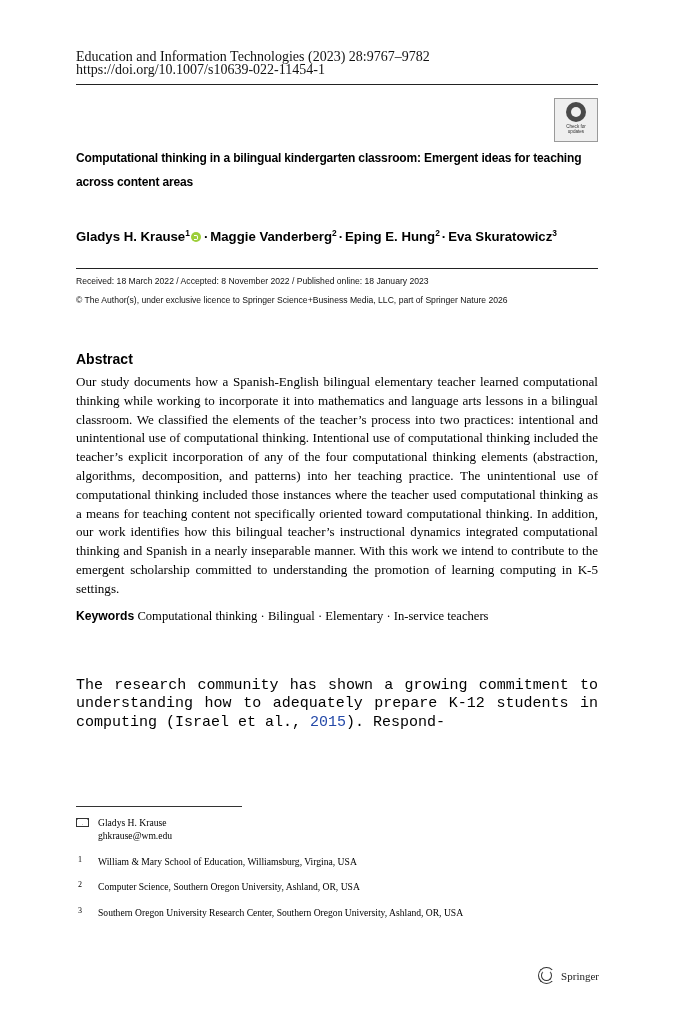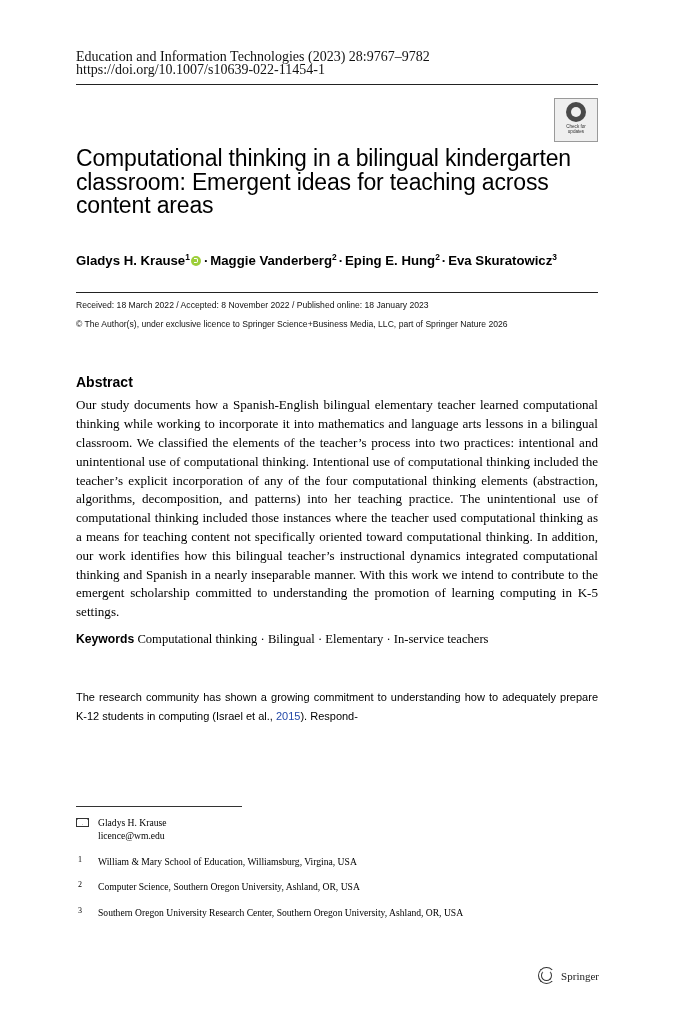--- a/index.html
+++ b/index.html
@@ -72,22 +72,22 @@
   .badge .badge-text {
     font-family: "Liberation Sans", sans-serif;
     font-size: 4.6px;
     line-height: 5.4px;
     color: #333;
   }
 
   
   .title {
     font-family: "Liberation Sans", sans-serif;
-    font-weight: normal;
-    font-size: 23px;
+    font-weight: bold;
+    font-size: 12px;
     line-height: 23.5px;
     margin-top: 62px;
     letter-spacing: -0.15px;
   }
 
   
   .authors {
     font-family: "Liberation Sans", sans-serif;
     font-weight: bold;
     font-size: 13.2px;
@@ -163,25 +163,25 @@
     line-height: 18px;
     margin-top: 8px;
   }
   .keywords .kw-label {
     font-family: "Liberation Sans", sans-serif;
     font-weight: bold;
     font-size: 12.2px;
   }
 
   .body-para {
-    font-family: Liberation Sans, sans-serif;
-    font-size: 11px;
+    font-family: Liberation Mono, monospace;
+    font-size: 15px;
     line-height: 18.8px;
     text-align: justify;
-    margin-top: 40px;
+    margin-top: 52px;
   }
   .cite-link { color: #2449a8; }
 
   
   .foot {
     position: absolute;
     left: 76px;
     top: 806px;
     width: 522px;
   }
@@ -305,21 +305,21 @@
       <span>The research community has shown a growing commitment to understanding how to adequately prepare K-12 students in computing (Israel et al., </span><span class="cite-link">2015</span><span>). Respond-</span>
     </div>
 
   </div>
 
   <div class="foot">
     <hr class="foot-rule">
     <div class="corr">
       <span class="env-icon"></span>
       <div>Gladys H. Krause</div>
-      <div>licence@wm.edu</div>
+      <div>ghkrause@wm.edu</div>
     </div>
 
     <div class="aff">
       <span class="num">1</span>
       <span>William &amp; Mary School of Education, Williamsburg, Virgina, USA</span>
     </div>
     <div class="aff">
       <span class="num">2</span>
       <span>Computer Science, Southern Oregon University, Ashland, OR, USA</span>
     </div>

